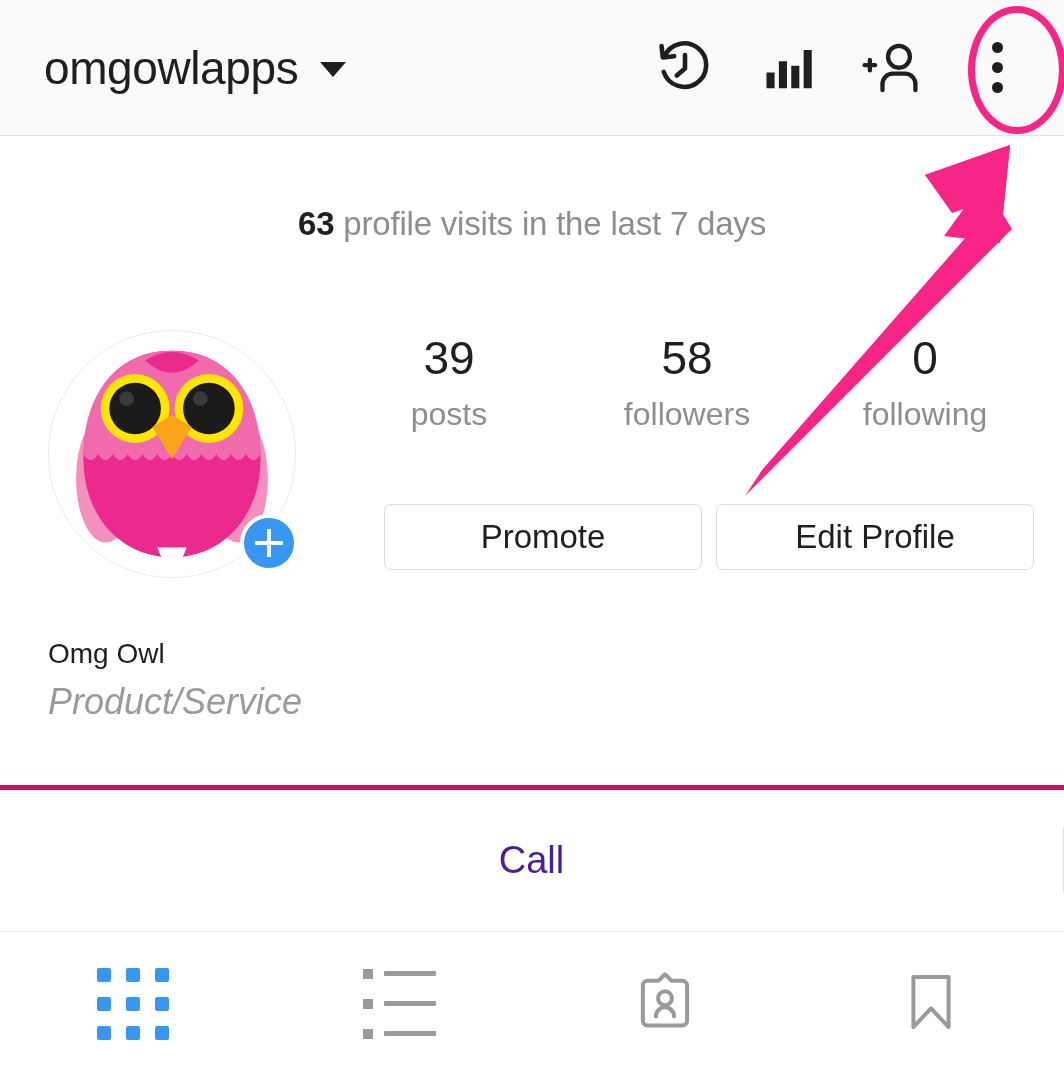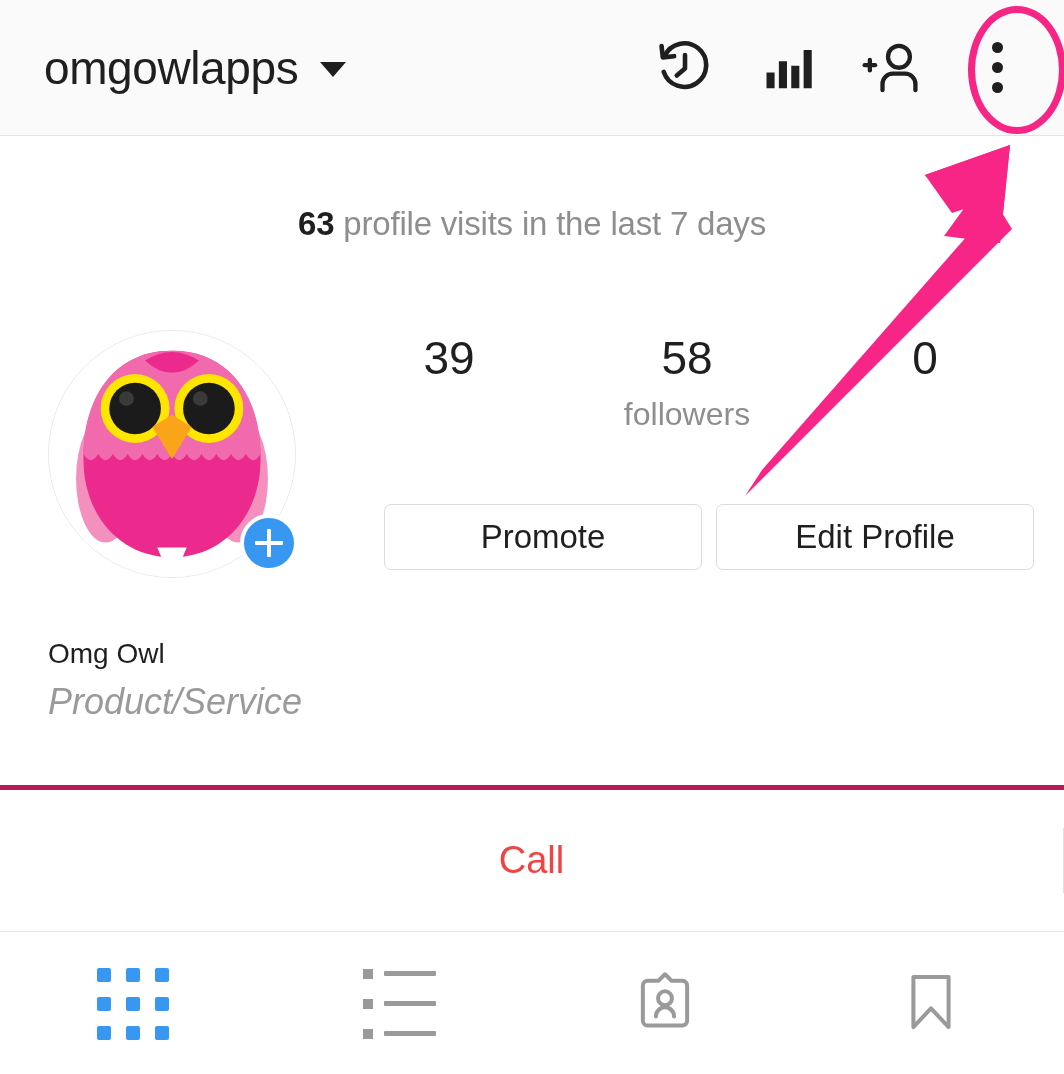--- a/index.html
+++ b/index.html
@@ -262,21 +262,21 @@
     align-items: stretch;
     border-bottom: 1px solid #e4e4e4;
     background: #ffffff;
   }
   .contact-btn {
     flex: 1;
     display: flex;
     align-items: center;
     justify-content: center;
     font-size: 38px;
-    color: #ef4444;
+    color: #4c1d95;
     cursor: pointer;
   }
   .contact-divider {
     width: 1px;
     background: #e0e0e0;
     margin: 38px 0;
   }
 
   
   .tabbar {
@@ -428,27 +428,29 @@
 
           <path d="M88 176 l6 14 l12 0 l6 -14 Z" fill="#ffffff"></path>
         </svg>
       </div>
       <div class="add-badge"></div>
     </div>
 
     <div class="stats">
       <div class="stat">
         <div class="stat-value">39</div>
+        <div class="stat-label">posts</div>
       </div>
       <div class="stat">
         <div class="stat-value">58</div>
         <div class="stat-label">followers</div>
       </div>
       <div class="stat">
         <div class="stat-value">0</div>
+        <div class="stat-label">following</div>
       </div>
     </div>
 
     <div class="actions">
       <button class="btn">Promote</button>
       <button class="btn">Edit Profile</button>
     </div>
 
     <div class="bio">
       <div class="bio-name">Omg Owl</div>

